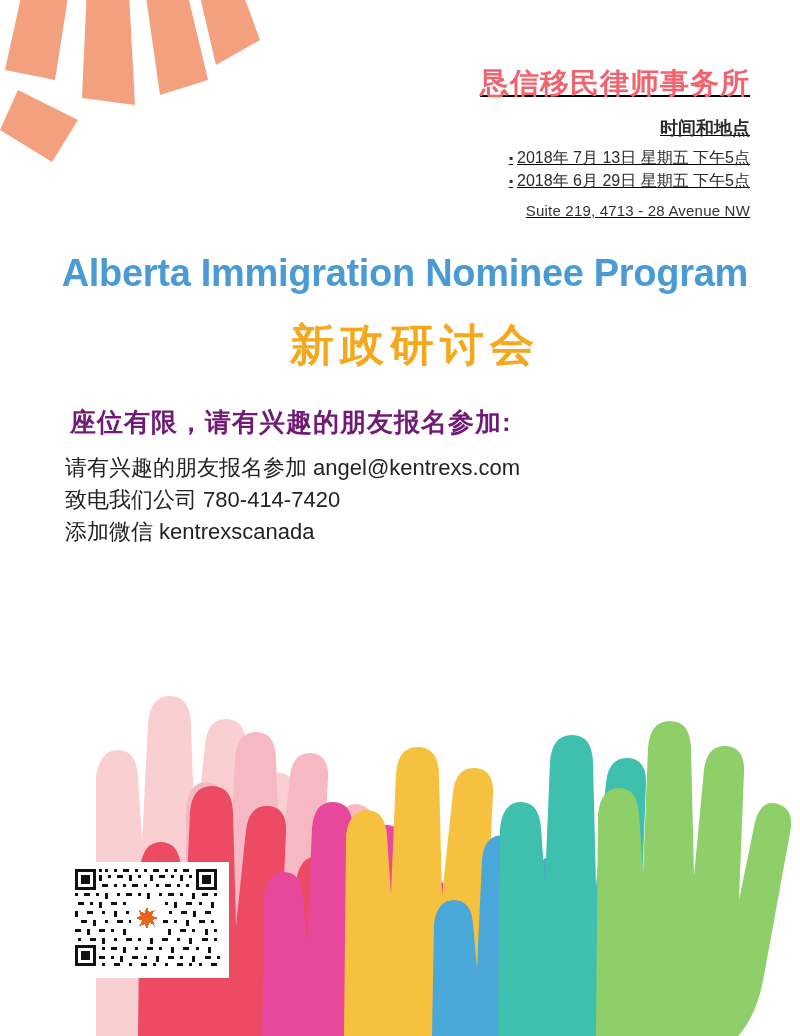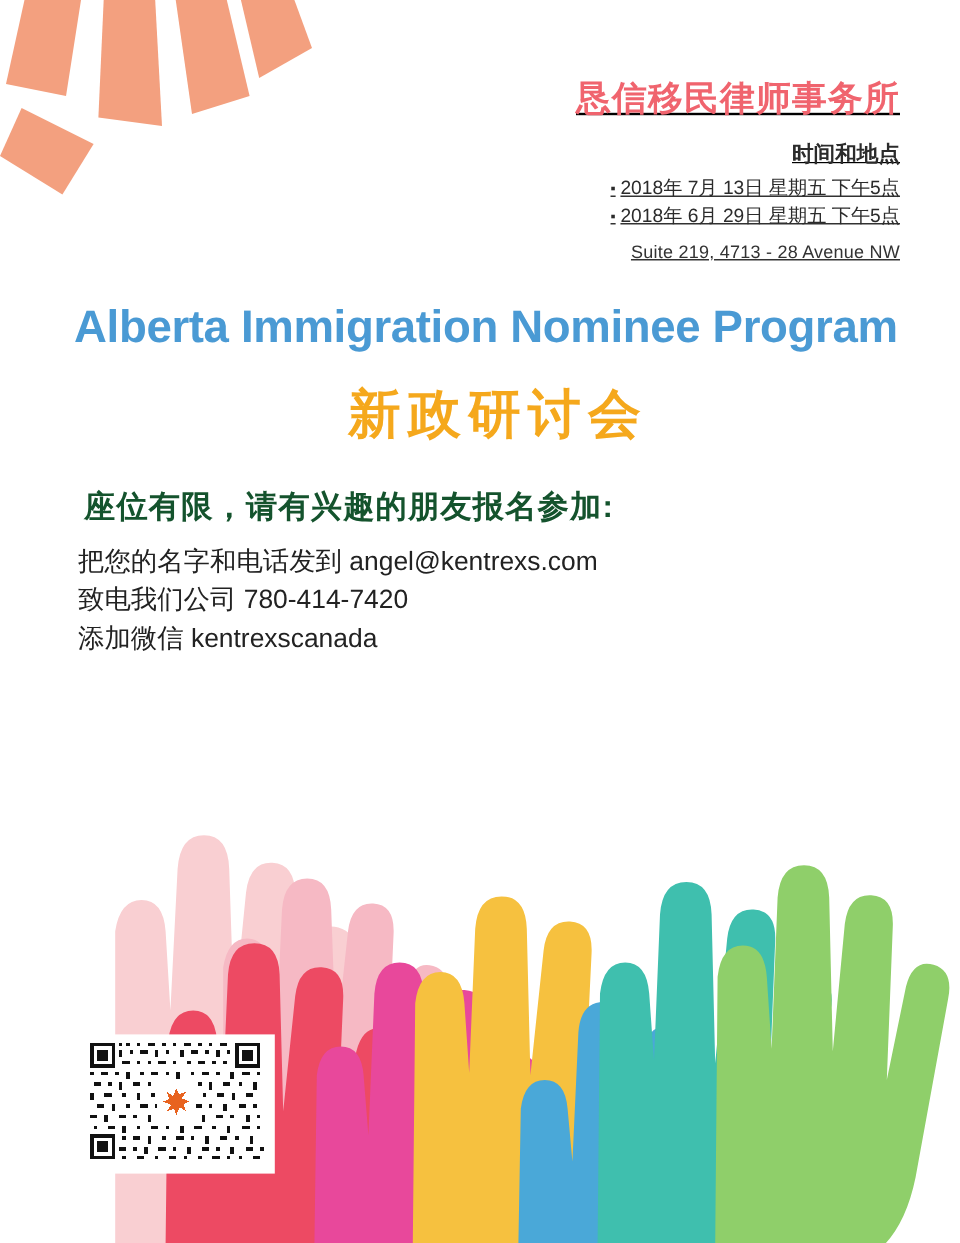--- a/index.html
+++ b/index.html
@@ -94,21 +94,21 @@
     font-weight: bold;
     letter-spacing: 6px;
     padding-left: 30px;
   }
 
   
   .cta {
     position: absolute;
     left: 70px;
     top: 405px;
-    color: #14532d;
+    color: #701a75;
     font-size: 26px;
     font-weight: bold;
     letter-spacing: 1px;
   }
   .contact {
     position: absolute;
     left: 65px;
     top: 452px;
     color: #222222;
     font-size: 22px;
@@ -168,21 +168,21 @@
       <span class="bullet">▪</span><span>2018年 6月 29日 星期五 下午5点</span>
     </div>
     <div class="address-line">Suite 219, 4713 - 28 Avenue NW</div>
   </div>
 
   <div class="title-en">Alberta Immigration Nominee Program</div>
   <div class="title-cn">新政研讨会</div>
 
   <div class="cta">座位有限，请有兴趣的朋友报名参加:</div>
   <div class="contact">
-    <div>把您的名字和电话发到  angel@kentrexs.com</div>
+    <div>请有兴趣的朋友报名参加  angel@kentrexs.com</div>
     <div>致电我们公司  780-414-7420</div>
     <div>添加微信  kentrexscanada</div>
   </div>
 
   <div class="hands">
     <svg width="800" height="560" viewBox="0 0 800 560" xmlns="http://www.w3.org/2000/svg">
 
       <g fill="#f9cfd2">
         <path d="M96 560 L96 300 q4-26 22-26 q18 0 20 26 l4 66 l6-118 q2-28 22-28 q20 0 21 28 l4 120 l10-100 q3-26 22-25 q19 1 19 27 l-4 120 l16-74 q6-24 24-19 q18 5 13 30 l-26 140 q-10 54 -46 72 l0 141 Z"></path>
       </g>

